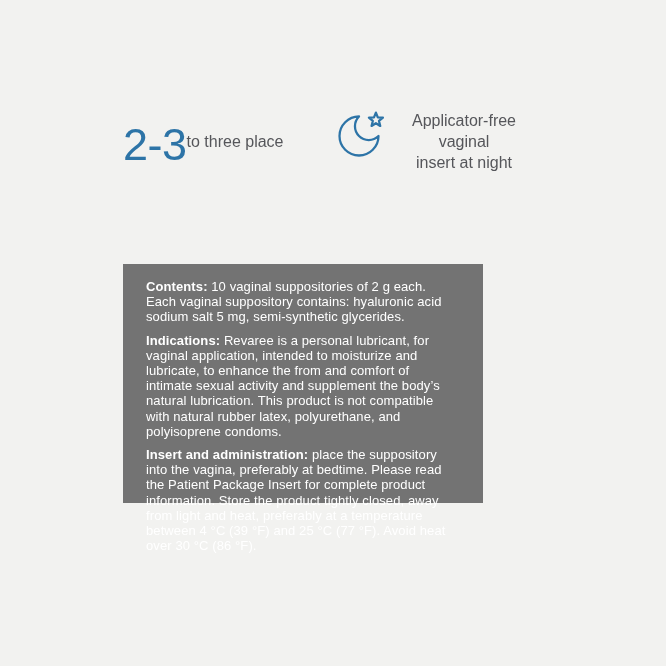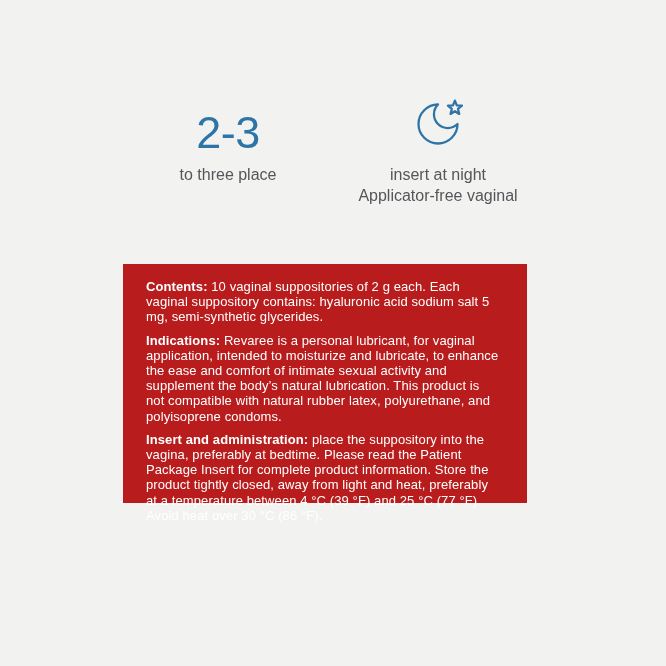--- a/index.html
+++ b/index.html
@@ -22,21 +22,21 @@
   .feature-row {
     position: absolute;
     left: 123px;
     top: 96px;
     width: 420px;
     display: flex;
   }
   .feature {
     width: 210px;
     display: flex;
-    flex-direction: column;
+    flex-direction: row;
     align-items: center;
   }
   .figure-area {
     height: 54px;
     display: flex;
     align-items: flex-end;
     justify-content: center;
   }
   .big-number {
     font-size: 45px;
@@ -55,23 +55,23 @@
     color: #55565a;
     text-align: center;
   }
   .caption span {
     display: block;
   }
   .info-panel {
     position: absolute;
     left: 123px;
     top: 264px;
-    width: 404px;
+    width: 360px;
     height: 239px;
-    background: #b91c1c;
+    background: #737373;
     box-sizing: border-box;
     padding: 15px 26px 0 23px;
   }
   .info-panel p {
     margin: 0 0 8px 0;
     font-size: 13px;
     line-height: 15.2px;
     color: #ffffff;
     letter-spacing: 0.1px;
   }
@@ -96,26 +96,26 @@
     </div>
 
     <div class="feature">
       <div class="figure-area">
         <svg class="moon-svg" width="52" height="52" viewBox="0 0 24 24" fill="none" stroke="#2d74a7" stroke-width="1.05" stroke-linecap="round" stroke-linejoin="round">
           <path d="M12 3a6 6 0 0 0 9 9 9 9 0 1 1-9-9Z"></path>
           <polygon points="19.8,1.2 20.68,3.39 23.03,3.55 21.23,5.06 21.8,7.35 19.8,6.1 17.8,7.35 18.37,5.06 16.57,3.55 18.92,3.39"></polygon>
         </svg>
       </div>
       <div class="caption">
+        <span>Applicator-free vaginal</span>
         <span>insert at night</span>
-        <span>Applicator-free vaginal</span>
       </div>
     </div>
 
   </div>
 
   <div class="info-panel">
     <p><strong>Contents:</strong> <span>10 vaginal suppositories of 2 g each. Each vaginal suppository contains: hyaluronic acid sodium salt 5 mg, semi-synthetic glycerides.</span></p>
-    <p><strong>Indications:</strong> <span>Revaree is a personal lubricant, for vaginal application, intended to moisturize and lubricate, to enhance the ease and comfort of intimate sexual activity and supplement the body’s natural lubrication. This product is not compatible with natural rubber latex, polyurethane, and polyisoprene condoms.</span></p>
+    <p><strong>Indications:</strong> <span>Revaree is a personal lubricant, for vaginal application, intended to moisturize and lubricate, to enhance the from and comfort of intimate sexual activity and supplement the body’s natural lubrication. This product is not compatible with natural rubber latex, polyurethane, and polyisoprene condoms.</span></p>
     <p><strong>Insert and administration:</strong> <span>place the suppository into the vagina, preferably at bedtime. Please read the Patient Package Insert for complete product information. Store the product tightly closed, away from light and heat, preferably at a temperature between 4 °C (39 °F) and 25 °C (77 °F). Avoid heat over 30 °C (86 °F).</span></p>
   </div>
 
 </div>
 
 </body></html>

